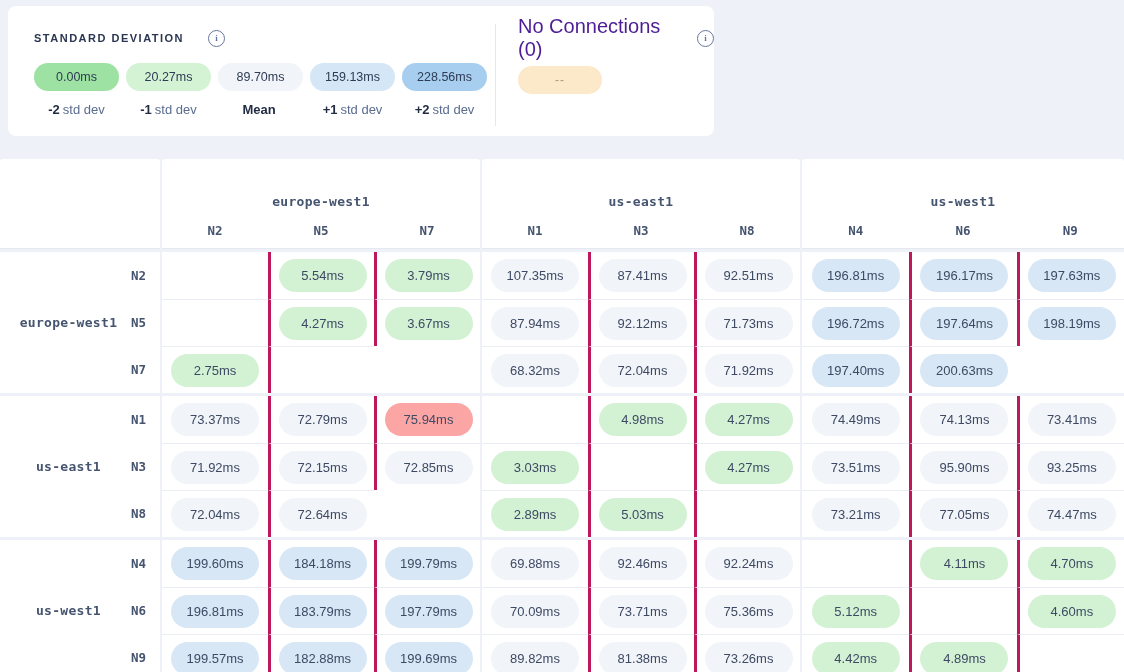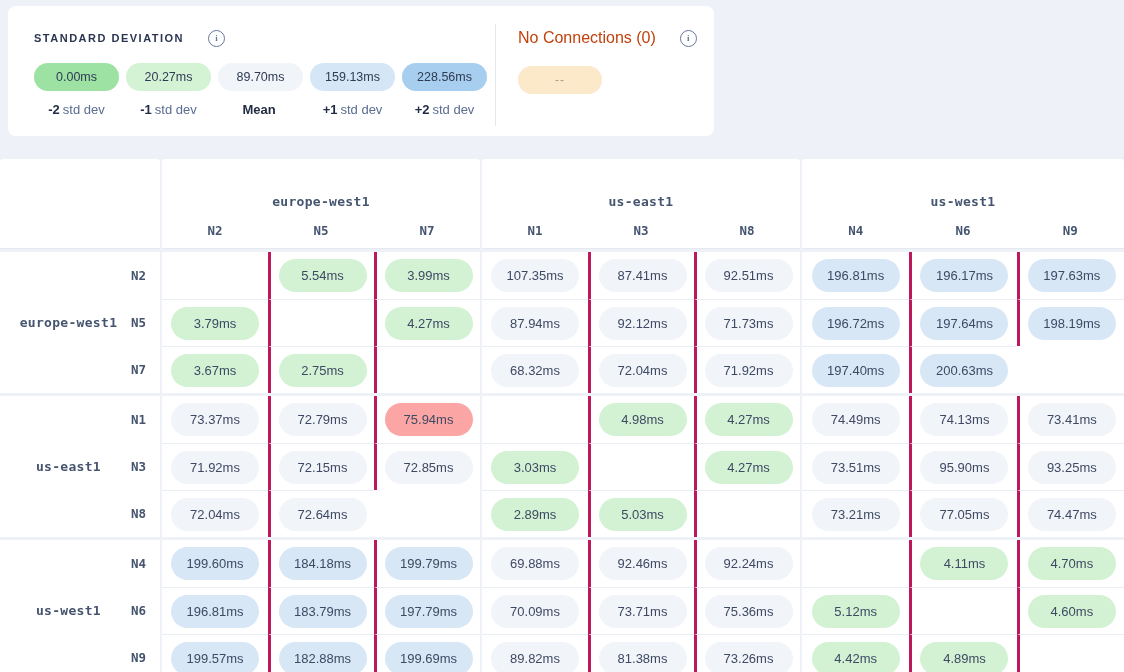--- a/index.html
+++ b/index.html
@@ -24,21 +24,21 @@
   }
   .steps{display:flex;gap:7px;margin-top:16px;}
   .step{width:85px;display:flex;flex-direction:column;align-items:center;}
   .pill{height:28px;border-radius:14px;display:flex;align-items:center;justify-content:center;
         font-size:12.5px;color:#2f3b54;box-sizing:border-box;}
   .step .pill{width:100%;}
   .step-label{margin-top:11px;font-size:13px;white-space:nowrap;color:#5a6c90;}
   .step-label b{color:#222d44;margin-right:3px;}
   .legend-divider{position:absolute;left:487px;top:18px;width:1px;height:102px;background:#e3e8ef;}
   .legend-right{position:absolute;left:510px;top:23px;}
-  .noconn-title{font-size:16px;color:#c2410c;}
+  .noconn-title{font-size:20px;color:#4c1d95;}
   .noconn-pill{width:84px;margin-top:19px;color:#a39b89;font-size:12px;letter-spacing:1px;}
 
   
   .matrix{position:absolute;left:0;top:159px;width:1124px;height:521px;overflow:hidden;}
   .hdr-row{display:flex;gap:2px;height:90px;}
   .hdr-corner{width:160px;border-bottom:1px solid #e4e9f0;border-radius:3px 3px 0 0;}
   .hdr-group{width:318px;position:relative;border-bottom:1px solid #e4e9f0;border-radius:3px 3px 0 0;}
   .hdr-group.last{width:auto;flex:1;}
   .hdr-region{text-align:center;margin-top:35px;font-size:13px;letter-spacing:.3px;}
   .hdr-nodes{display:flex;margin-top:14px;}
@@ -135,23 +135,20 @@
           <div class="rl mono">N5</div>
           <div class="rl mono">N7</div>
         </div>
       </div>
       <div class="band-grid card">
         <div class="cell"></div>
         <div class="cell">
           <div class="pill" style="background: rgb(210, 242, 211);">5.54ms</div>
         </div>
         <div class="cell">
-          <div class="pill" style="background: rgb(210, 242, 211);">3.99ms</div>
-        </div>
-        <div class="cell">
           <div class="pill" style="background: rgb(210, 242, 211);">3.79ms</div>
         </div>
         <div class="cell"></div>
         <div class="cell">
           <div class="pill" style="background: rgb(210, 242, 211);">4.27ms</div>
         </div>
         <div class="cell">
           <div class="pill" style="background: rgb(210, 242, 211);">3.67ms</div>
         </div>
         <div class="cell">

